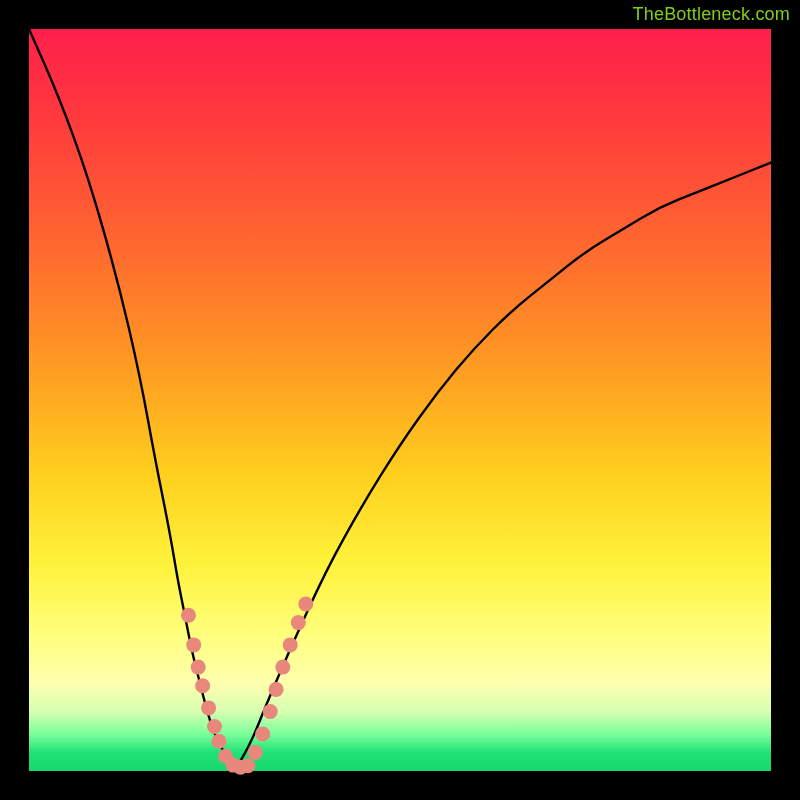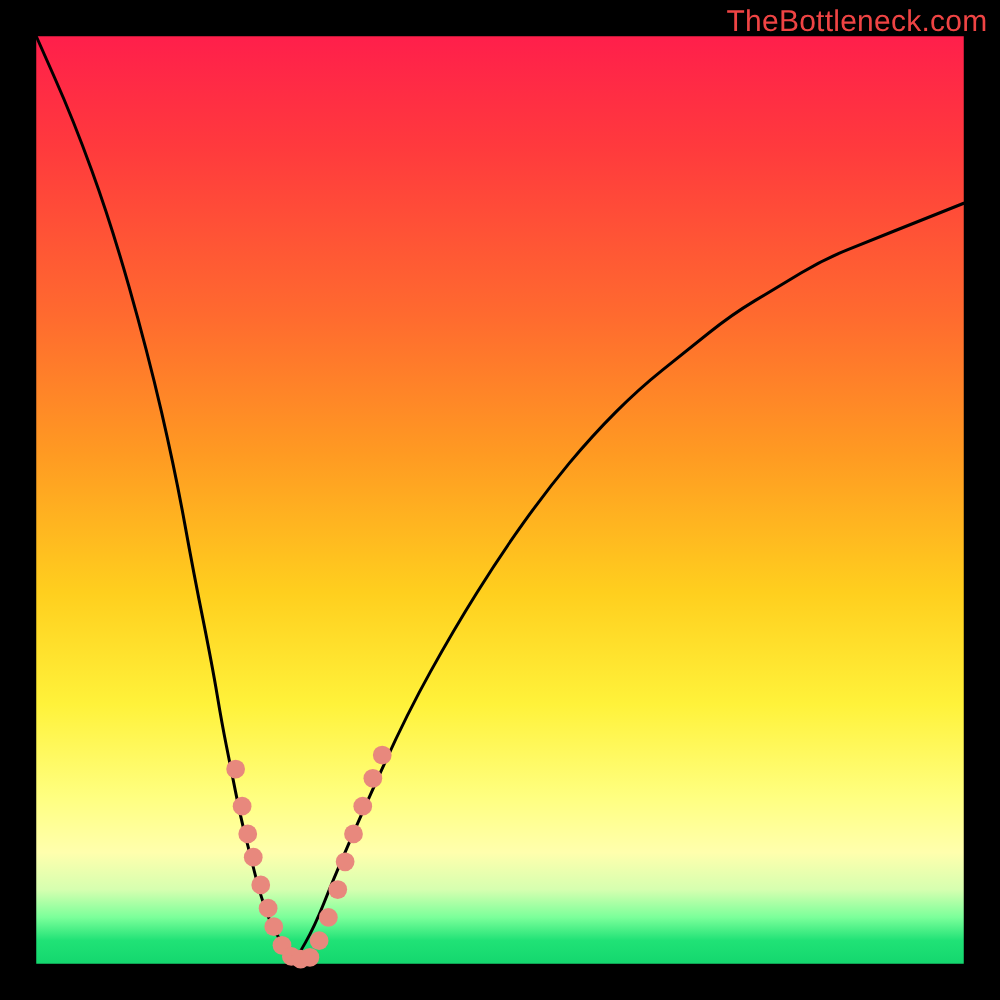--- a/index.html
+++ b/index.html
@@ -37,22 +37,22 @@
       #d6ffb0 92%,
       #7bff9a 95%,
       #20e276 97.5%,
       #14d76e 100%
     );
   }
   .watermark {
     position: absolute;
     top: 4px;
     right: 10px;
-    color: #ef4444;
-    font-size: 24px;
+    color: #84cc16;
+    font-size: 18px;
     font-weight: 500;
     letter-spacing: 0.2px;
     user-select: none;
   }
   svg.curves {
     position: absolute;
     left: 0; top: 0;
     width: 742px;
     height: 742px;
     overflow: visible;

